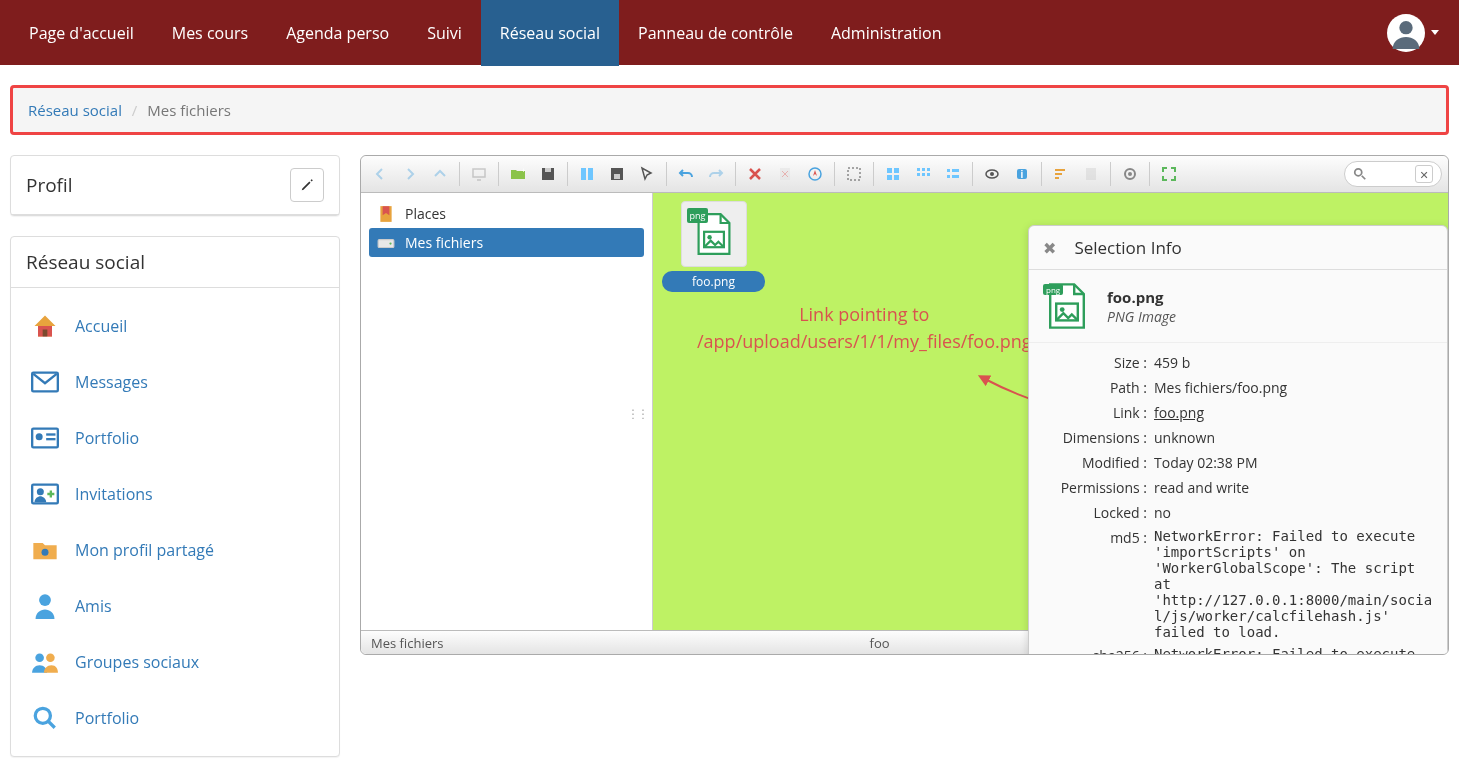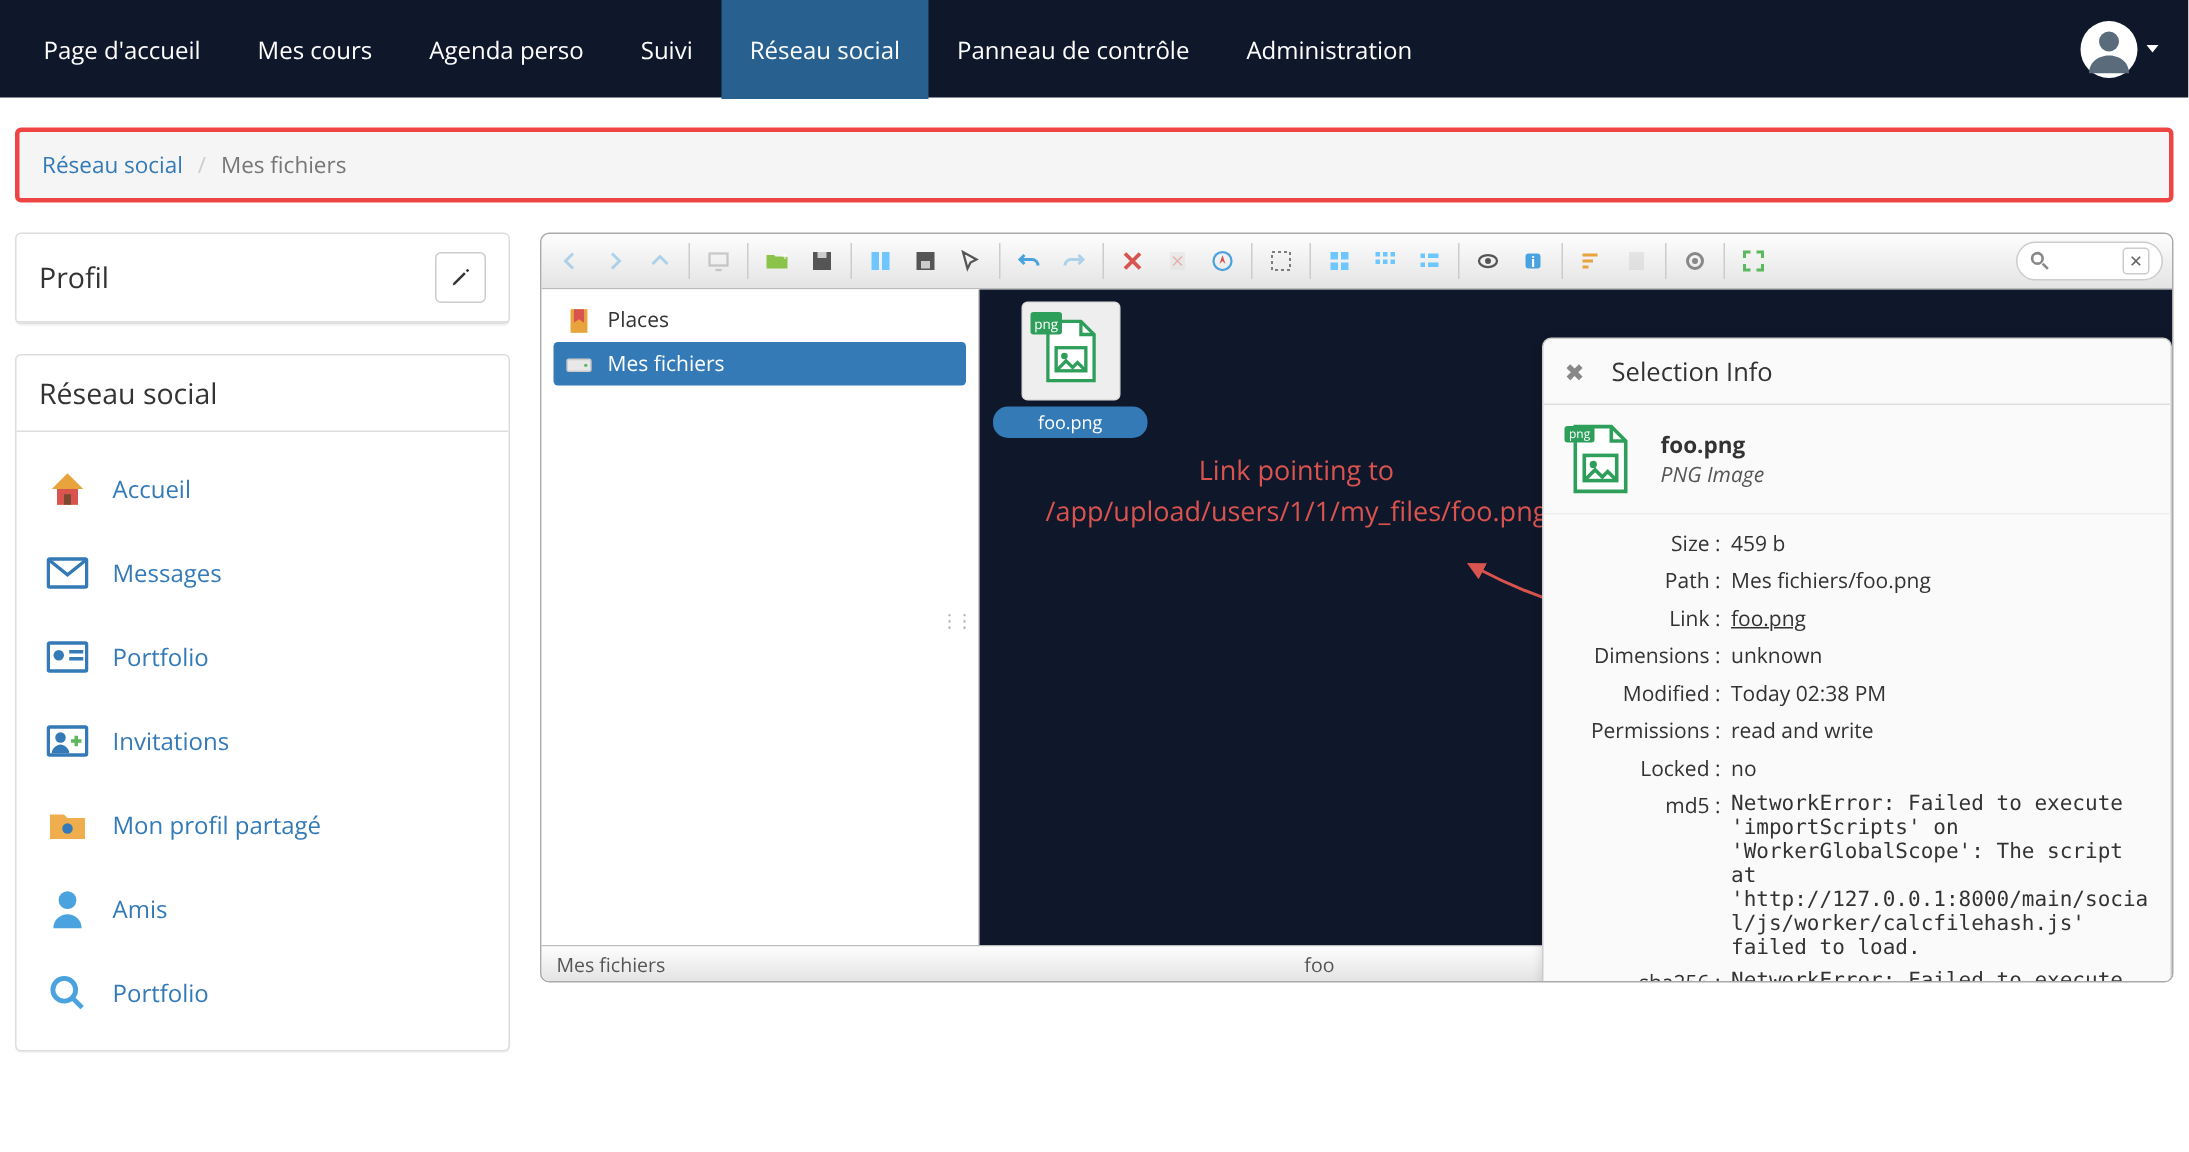--- a/index.html
+++ b/index.html
@@ -1,17 +1,17 @@
 <!DOCTYPE html>
 <html><head>
 <meta charset="utf-8">
 <style>
 * { box-sizing: border-box; margin: 0; padding: 0; }
 body { font-family: "Open Sans", -apple-system, Helvetica, Arial, sans-serif; font-size: 14px; color: #333; background: #fff; }
-.topnav { background: #0f172a; height: 65px; display: flex; align-items: center; padding: 0 10px; }
+.topnav { background: #7f1d1d; height: 65px; display: flex; align-items: center; padding: 0 10px; }
 .topnav a { color: #fff; padding: 22px 19px; text-decoration: none; font-size: 16px; }
 .topnav a.active { background: #286090; }
 .topnav .spacer { flex: 1; }
 .avatar-wrap { display: flex; align-items: center; gap: 6px; padding: 0 10px; cursor: pointer; }
 .avatar { width: 38px; height: 38px; border-radius: 50%; background: #fff; display: flex; align-items: center; justify-content: center; }
 .avatar svg { width: 32px; height: 32px; }
 .caret { width: 0; height: 0; border-left: 4px solid transparent; border-right: 4px solid transparent; border-top: 5px solid #fff; }
 
 .breadcrumbs { margin: 20px 10px 0 10px; background: #f5f5f5; border: 3px solid #ef4444; border-radius: 4px; padding: 12px 15px; font-size: 15px; }
 .breadcrumbs a { color: #337ab7; text-decoration: none; }
@@ -34,21 +34,21 @@
 .tb-btn.disabled { opacity: .4; cursor: default; }
 .tb-sep { width: 1px; height: 24px; background: #ccc; margin: 0 2px; }
 .tb-search { margin-left: auto; display: flex; align-items: center; gap: 4px; border: 1px solid #ccc; background: #fff; border-radius: 14px; padding: 2px 8px; height: 26px; }
 .tb-search input { border: none; outline: none; width: 40px; font-size: 12px; }
 .tb-search .close-s { width: 18px; height: 18px; border: 1px solid #ccc; border-radius: 3px; display: flex; align-items: center; justify-content: center; font-size: 11px; color: #666; cursor: pointer; }
 
 .fm-body { position: absolute; top: 37px; bottom: 24px; left: 0; right: 0; display: flex; }
 .fm-tree { width: 292px; border-right: 1px solid #ccc; background: #fff; padding: 6px 8px; }
 .tree-item { display: flex; align-items: center; gap: 10px; padding: 5px 8px; border-radius: 3px; font-size: 14px; }
 .tree-item.selected { background: #337ab7; color: #fff; }
-.fm-files { flex: 1; background: #0f172a; padding: 8px; position: relative; display: flex; align-items: flex-start; }
+.fm-files { flex: 1; background: #bef264; padding: 8px; position: relative; display: flex; align-items: flex-start; }
 .file-tile { width: 105px; display: flex; flex-direction: column; align-items: center; cursor: pointer; }
 .file-thumb { width: 66px; height: 66px; background: #eee; border: 1px solid #ddd; border-radius: 4px; display: flex; align-items: center; justify-content: center; position: relative; }
 .file-thumb .badge { position: absolute; top: 6px; left: 5px; background: #2e9e5b; color: #fff; font-size: 9px; padding: 1px 3px; border-radius: 2px; }
 .file-name { margin-top: 4px; background: #337ab7; color: #fff; font-size: 12px; padding: 2px 30px; border-radius: 10px; white-space: nowrap; }
 
 .handle { width: 12px; height: 40px; display: flex; align-items: center; justify-content: center; color: #aaa; font-size: 12px; align-self: center; margin-left: -20px; position: absolute; left: 290px; top: 200px; letter-spacing: -2px; }
 
 .annot { position: absolute; color: #d9534f; font-size: 18px; top: 108px; left: 44px; text-align: center; line-height: 1.5; pointer-events: none; }
 .annot-arrow { position: absolute; top: 178px; left: 322px; pointer-events: none; }
 
@@ -171,20 +171,31 @@
           <span>Mon profil partagé</span>
         </a>
         <a class="menu-item">
           <span class="ico">
               <svg width="24" height="26" viewBox="0 0 20 22">
                 <circle cx="10" cy="6" r="5" fill="#4aa3df"></circle>
                 <path d="M2 22c0-5 4-8 8-8s8 3 8 8" fill="#4aa3df"></path>
               </svg>
             </span>
           <span>Amis</span>
+        </a>
+        <a class="menu-item">
+          <span class="ico">
+              <svg width="30" height="24" viewBox="0 0 26 20">
+                <circle cx="8" cy="6" r="4" fill="#4aa3df"></circle>
+                <circle cx="18" cy="6" r="4" fill="#f0ad4e"></circle>
+                <path d="M1 20c0-4 3-7 7-7s7 3 7 7" fill="#4aa3df"></path>
+                <path d="M12 20c0-4 3-7 7-7s6 3 6 7" fill="#f0ad4e"></path>
+              </svg>
+            </span>
+          <span>Groupes sociaux</span>
         </a>
         <a class="menu-item">
           <span class="ico">
               <svg width="26" height="26" viewBox="0 0 24 24">
                 <circle cx="10" cy="10" r="7" fill="none" stroke="#4aa3df" stroke-width="3"></circle>
                 <path d="M15 15l6 6" stroke="#4aa3df" stroke-width="3"></path>
               </svg>
             </span>
           <span>Portfolio</span>
         </a>

